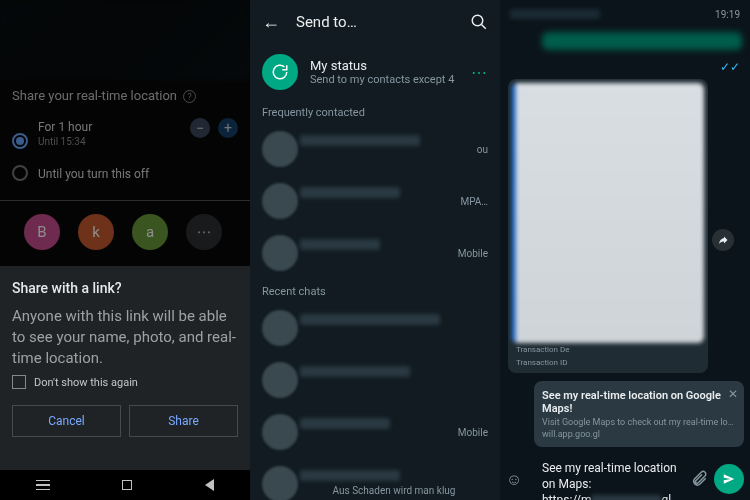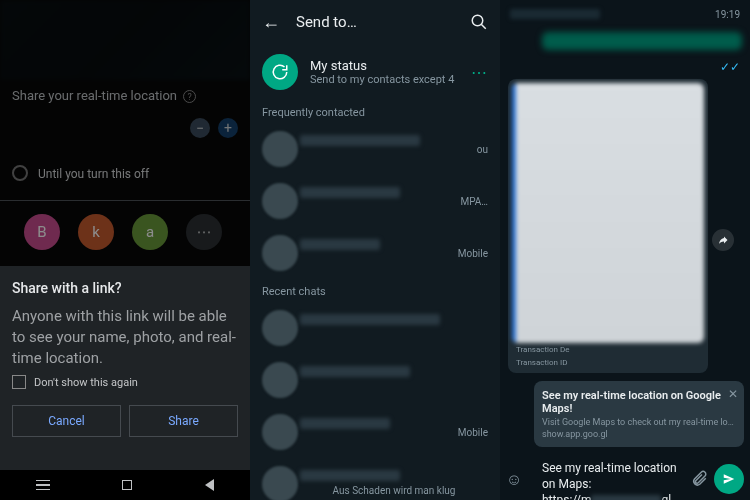--- a/index.html
+++ b/index.html
@@ -93,20 +93,29 @@
 
 <div class="panel p1">
   <div class="map-blur"></div>
   <div class="p1-overlay"></div>
 
   <div class="share-hdr">
     <span>Share your real-time location</span>
     <span class="help-circ">?</span>
   </div>
 
+  <div class="opt opt1">
+    <span class="radio">
+        <span class="dot"></span>
+      </span>
+    <span class="opt-lbl">
+      <span>For 1 hour</span><br>
+      <span class="opt-sub">Until 15:34</span>
+    </span>
+  </div>
   <div class="pm">
     <span class="pm-btn pm-minus">−</span>
     <span class="pm-btn pm-plus">+</span>
   </div>
 
   <div class="opt opt2">
     <span class="radio off"></span>
     <span class="opt-lbl">Until you turn this off</span>
   </div>
 
@@ -241,21 +250,21 @@
         <svg width="12" height="12" viewBox="0 0 24 24" fill="#e9edef">
             <path d="M14 5l7 7-7 7v-4c-5 0-8 2-10 5 1-6 4-11 10-12V5z"></path>
           </svg>
       </div>
     </div>
 
     <div class="link-card">
       <span class="lc-close">✕</span>
       <div class="lc-t">See my real-time location on Google Maps!</div>
       <div class="lc-s">Visit Google Maps to check out my real-time loc…</div>
-      <div class="lc-d">show.app.goo.gl</div>
+      <div class="lc-d">will.app.goo.gl</div>
     </div>
 
     <div class="draft">
       <span>See my real-time location</span><br>
       <span>on Maps:</span><br>
       <span>https://m</span><span class="blur"></span><span>gl</span><br>
       
     </div>
 
     <div class="input-row">

